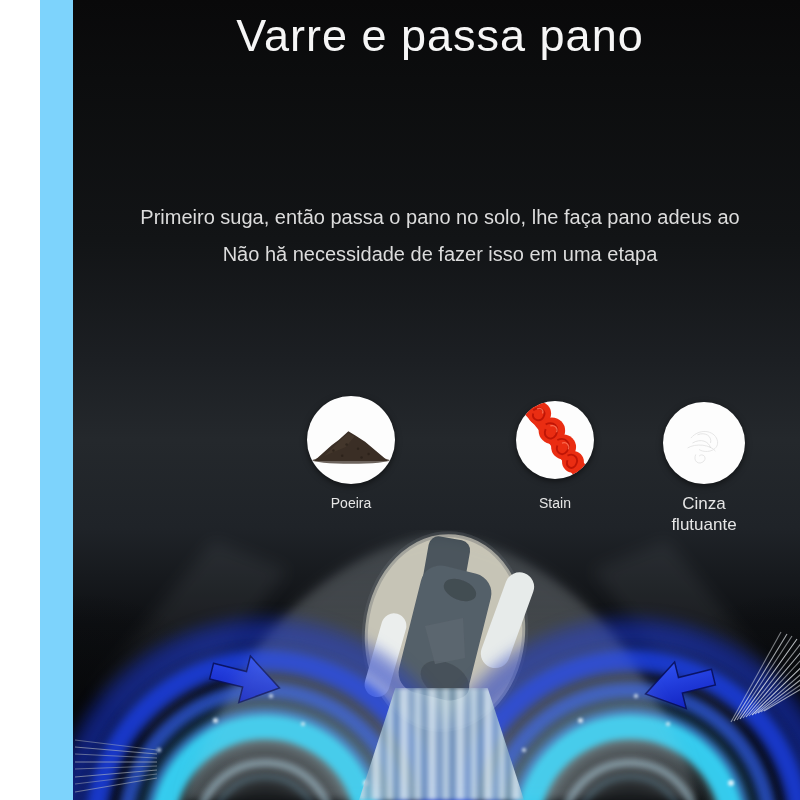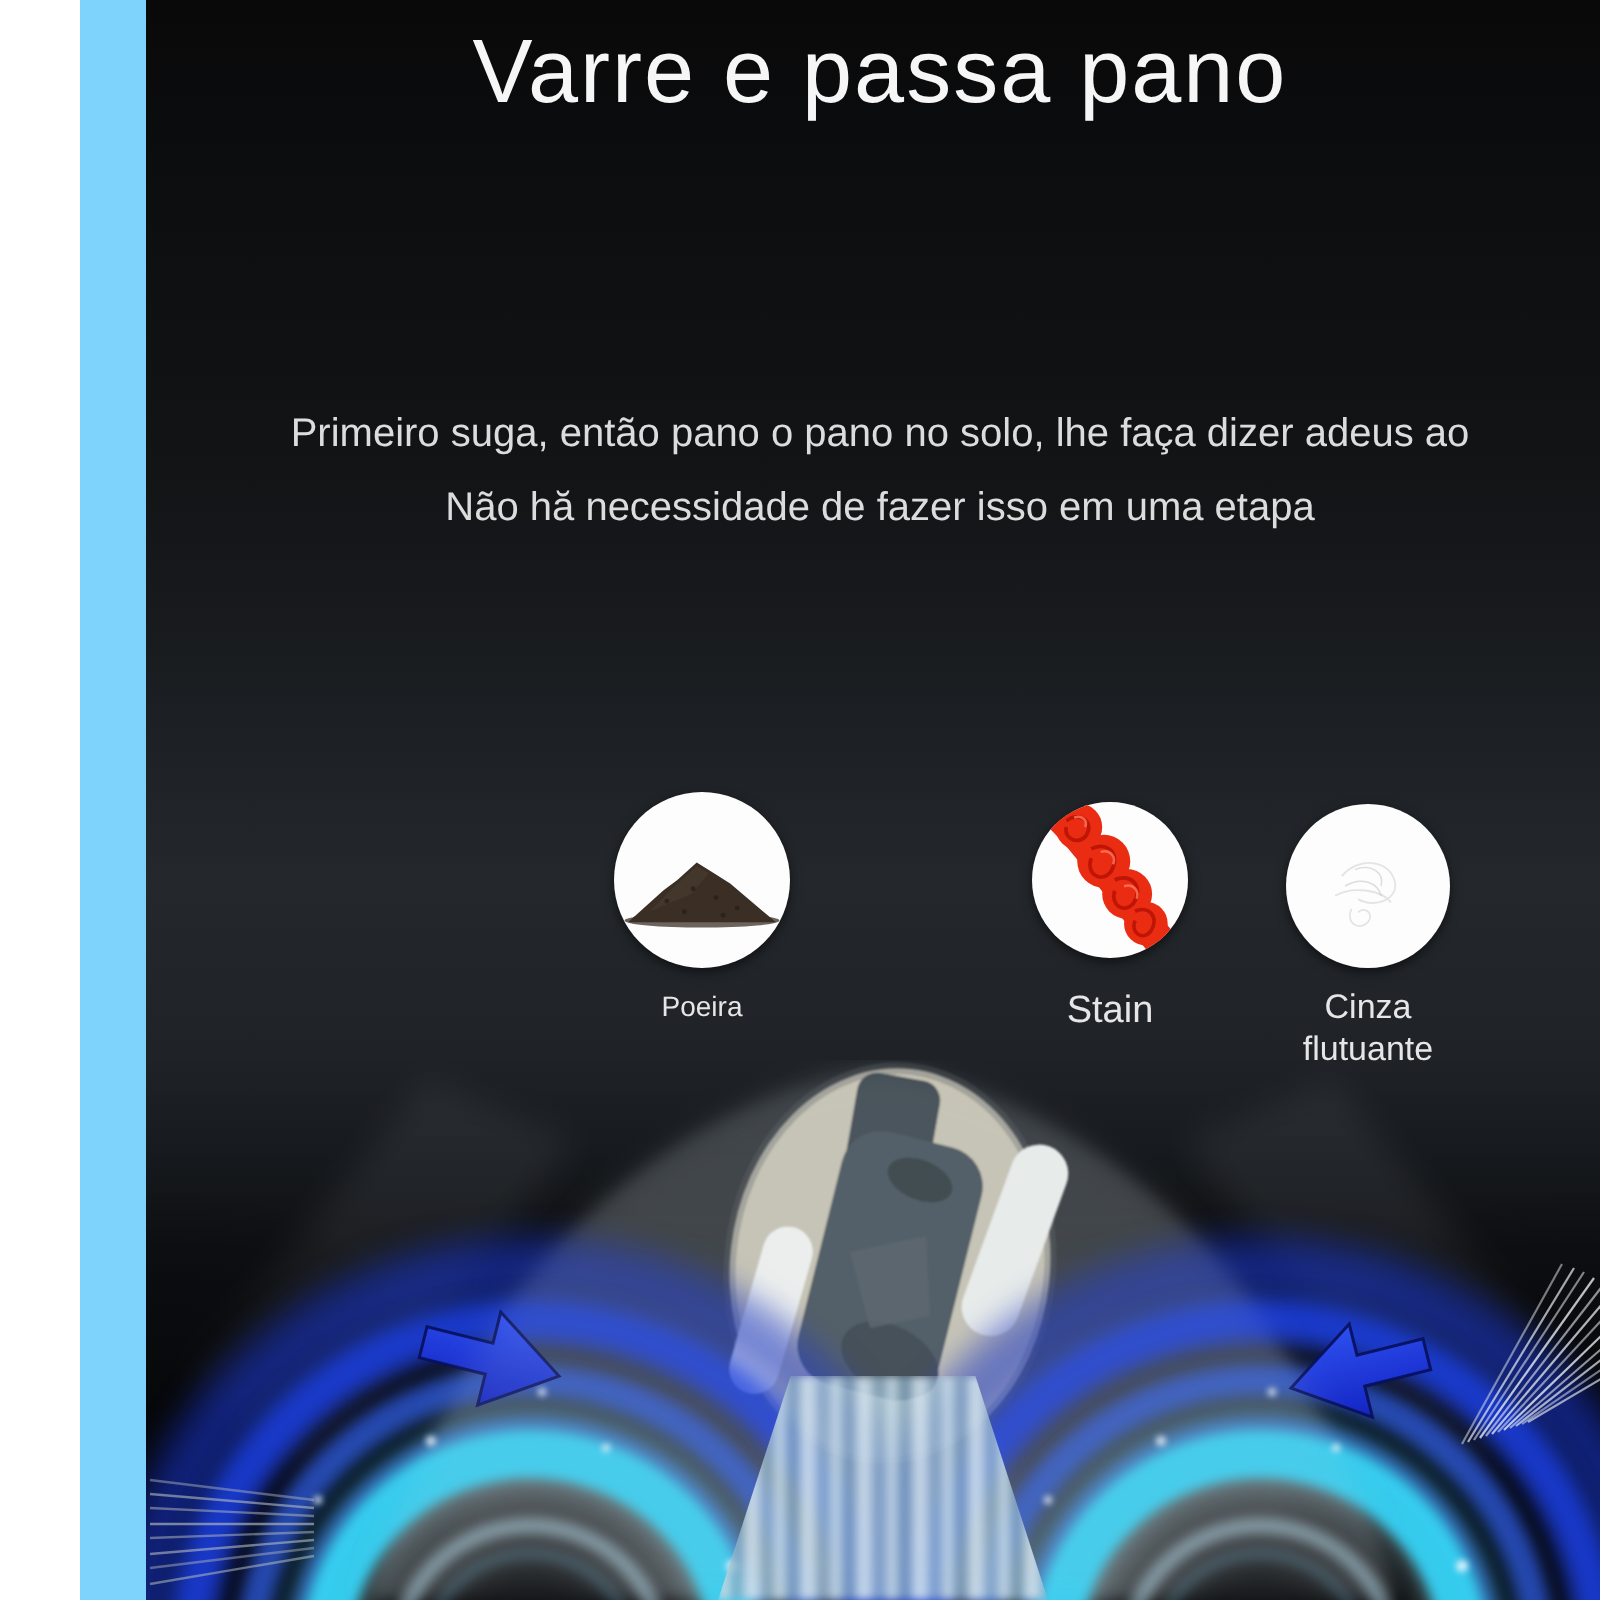--- a/index.html
+++ b/index.html
@@ -34,22 +34,22 @@
   .debris-item .circle svg{display:block;width:100%;height:100%;}
   .debris-item .lbl{color:#e6e6e6;text-align:center;}
   .d-hair {left:53px;  top:424px;}
   .d-hair  .circle{width:76px;height:76px;}
   .d-hair  .lbl{font-size:20px;margin-top:12px;}
   .d-dust {left:223px; top:396px;}
   .d-dust  .circle{width:88px;height:88px;}
   .d-dust  .lbl{font-size:14px;margin-top:11px;}
   .d-stain{left:427px; top:401px;}
   .d-stain .circle{width:78px;height:78px;}
-  .d-stain .lbl{font-size:19px;margin-top:16px;}
-  .d-ash  {left:556px; top:402px;}
+  .d-stain .lbl{font-size:14px;margin-top:16px;}
+  .d-ash  {left:576px; top:402px;}
   .d-ash   .circle{width:82px;height:82px;}
   .d-ash   .lbl{font-size:17px;line-height:21px;margin-top:9px;max-width:94px;}
   
   .bottom-visual{position:absolute;left:0;top:0;width:734px;height:800px;pointer-events:none;}
   .dome-svg{position:absolute;left:0;top:530px;width:734px;height:270px;}
   .dark-flank{position:absolute;width:240px;height:280px;top:590px;z-index:2;}
   .dark-flank.fl{left:-70px;background:radial-gradient(ellipse at 35% 55%,rgba(4,5,7,.85),rgba(4,5,7,0) 70%);}
   .dark-flank.fr{left:560px;background:radial-gradient(ellipse at 65% 55%,rgba(4,5,7,.85),rgba(4,5,7,0) 70%);}
   .spin{position:absolute;width:400px;height:400px;z-index:3;}
   .spin.left{left:-8px;top:630px;}
@@ -92,21 +92,21 @@
 </head>
 <body>
 
 <div class="page">
   <div class="panel">
 
     <div class="title">Varre e passa pano</div>
 
 
     <div class="lead">
-      <span>Primeiro suga, então pano o pano no solo, lhe faça dizer adeus ao</span><br>
+      <span>Primeiro suga, então passa o pano no solo, lhe faça pano adeus ao</span><br>
       <span class="para2">Não hă necessidade de fazer isso em uma etapa</span>
     </div>
 
 
     <div class="debris-item d-dust">
       <div class="circle">
         <svg viewBox="0 0 100 100">
           <ellipse cx="50" cy="73" rx="44" ry="4" fill="#3b2f25" opacity=".75"></ellipse>
           <path d="M8,74 L28,56 L36,50 L47,40 L55,45 L66,52 L92,74 Z" fill="#3a2e25"></path>
           <path d="M20,68 L36,52 L47,42 L54,46 L44,58 Z" fill="#473a2e" opacity=".7"></path>

